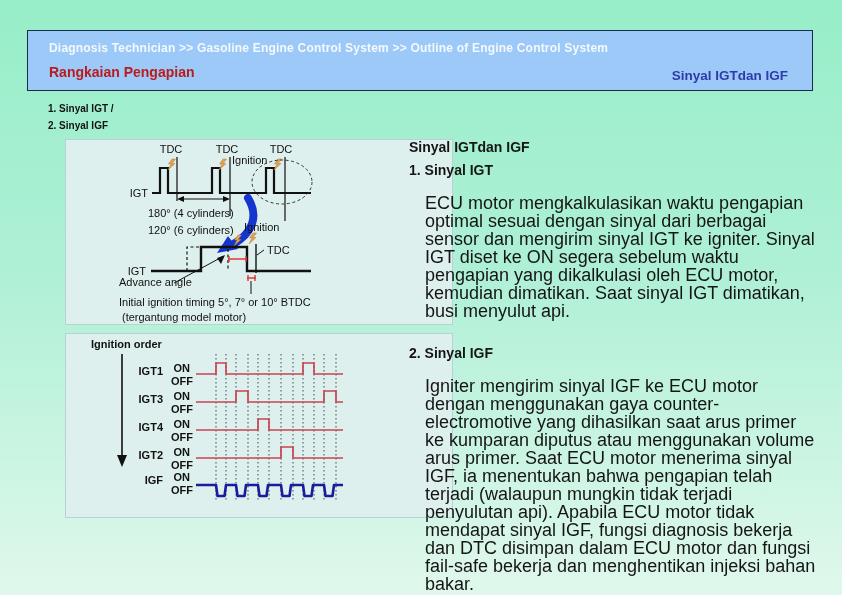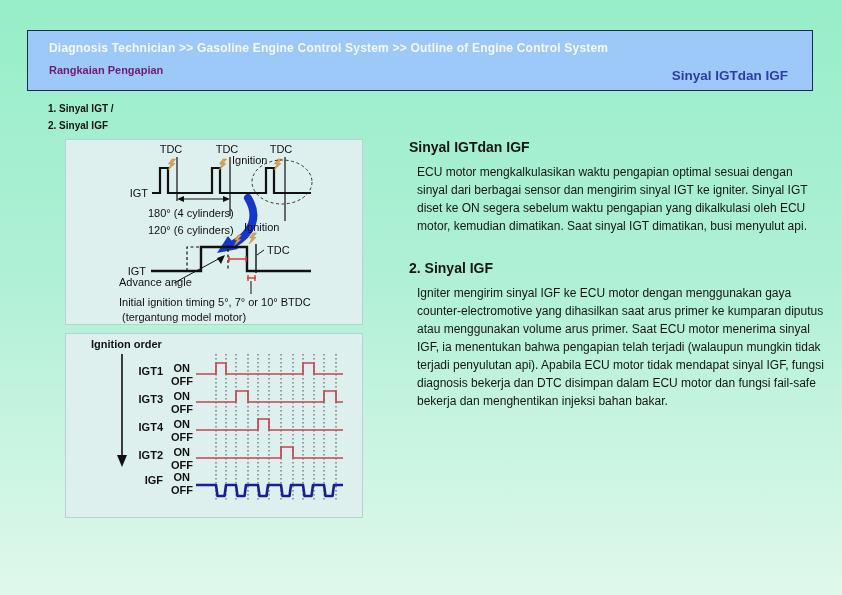--- a/index.html
+++ b/index.html
@@ -14,44 +14,44 @@
     position:absolute;left:27px;top:30px;width:786px;height:61px;
     background:#9cc9f8;border:1px solid #1c2a52;box-sizing:border-box;
   }
   .breadcrumb{
     position:absolute;left:21px;top:10px;
     font-size:12px;font-weight:bold;color:#f4f9ff;
     letter-spacing:0.2px;white-space:nowrap;
   }
   .header-title{
     position:absolute;left:21px;top:33px;
-    font-size:11px;font-weight:bold;color:#701a75;white-space:nowrap;
+    font-size:14px;font-weight:bold;color:#b91c1c;white-space:nowrap;
   }
   .header-right{
     position:absolute;right:24px;top:37px;
     font-size:13.5px;font-weight:bold;color:#2f3ba8;white-space:nowrap;
   }
   .subtitle{
     position:absolute;left:48px;top:100px;
     font-size:10px;font-weight:bold;color:#111;line-height:17px;
   }
   .panel{
-    position:absolute;left:65px;width:298px;
+    position:absolute;left:65px;width:388px;
     background:#def0ee;border:1px solid #b6d2d4;box-sizing:border-box;
   }
   #panel-top{top:139px;height:186px;}
   #panel-bottom{top:333px;height:185px;font-weight:bold;}
   .panel svg{display:block;}
   .rightcol{
     position:absolute;left:409px;top:139px;width:424px;color:#151515;
   }
   .rc-title{font-size:14px;font-weight:bold;margin:0 0 7px 0;}
   .rc-h{font-size:14px;font-weight:bold;margin:0 0 1px 0;}
   .rc-h2{margin-top:25px;}
-  .rightcol p{font-size:12px;line-height:18px;margin:8px;}
+  .rightcol p{font-size:18px;line-height:18px;margin:16px;}
   svg text{font-family:"Liberation Sans",sans-serif;font-size:11px;fill:#111;}
 </style>
 </head>
 <body>
 
 <div class="header-box">
   <div class="breadcrumb">Diagnosis Technician &gt;&gt; Gasoline Engine Control System &gt;&gt; Outline of Engine Control System</div>
   <div class="header-title">Rangkaian Pengapian</div>
   <div class="header-right">Sinyal IGTdan IGF</div>
 </div>
@@ -150,16 +150,17 @@
 
   <text x="97" y="150" text-anchor="end">IGF</text>
   <text x="124" y="147" text-anchor="end">ON</text>
   <text x="127" y="160" text-anchor="end">OFF</text>
   <path d="M130,151 H150 L151.5,162 H158.5 L160,151 H170 L171.5,162 H178.5 L180,151 H192 L193.5,162 H200.5 L202,151 H215 L216.5,162 H223.5 L225,151 H237 L238.5,162 H245.5 L247,151 H258 L259.5,162 H266.5 L268,151 H277" stroke="#1b1b9e" stroke-width="2.6" fill="none" stroke-linejoin="round"></path>
 </svg>
 </div>
 
 <div class="rightcol">
   <div class="rc-title">Sinyal IGTdan IGF</div>
+  <div class="rc-h">1. Sinyal IGT</div>
   <p>ECU motor mengkalkulasikan waktu pengapian optimal sesuai dengan sinyal dari berbagai sensor dan mengirim sinyal IGT ke igniter. Sinyal IGT diset ke ON segera sebelum waktu pengapian yang dikalkulasi oleh ECU motor, kemudian dimatikan. Saat sinyal IGT dimatikan, busi menyulut api.</p>
   <div class="rc-h rc-h2">2. Sinyal IGF</div>
   <p>Igniter mengirim sinyal IGF ke ECU motor dengan menggunakan gaya counter-electromotive yang dihasilkan saat arus primer ke kumparan diputus atau menggunakan volume arus primer. Saat ECU motor menerima sinyal IGF, ia menentukan bahwa pengapian telah terjadi (walaupun mungkin tidak terjadi penyulutan api). Apabila ECU motor tidak mendapat sinyal IGF, fungsi diagnosis bekerja dan DTC disimpan dalam ECU motor dan fungsi fail-safe bekerja dan menghentikan injeksi bahan bakar.</p>
 </div>
 
 </body></html>

